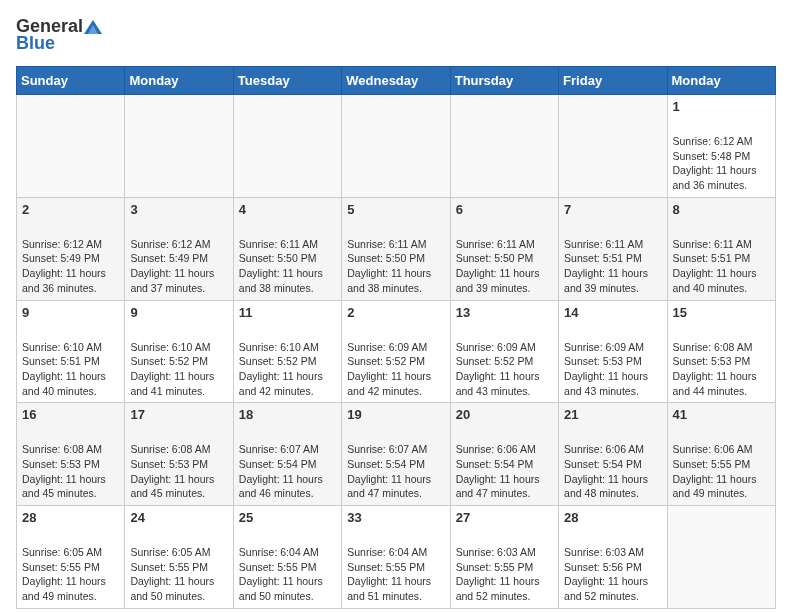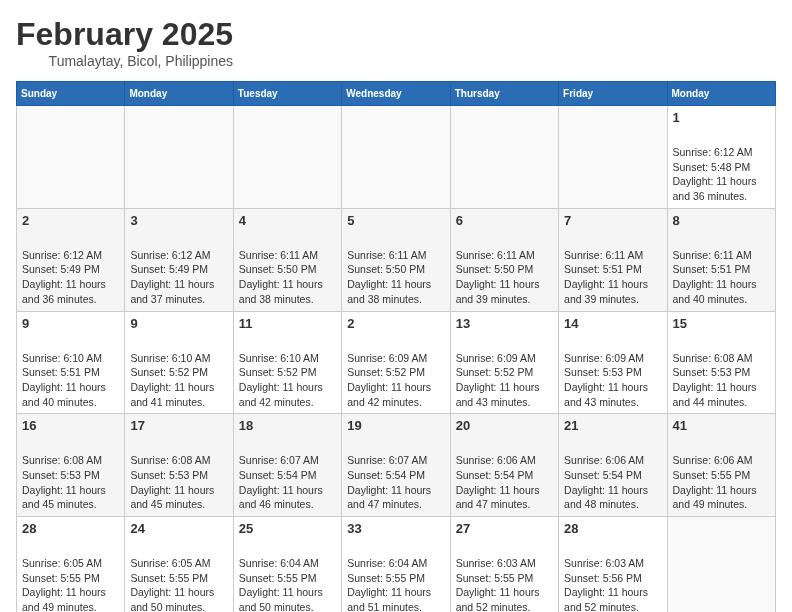--- a/index.html
+++ b/index.html
@@ -34,21 +34,21 @@
       color: #555;
     }
     .calendar {
       width: 100%;
       border-collapse: collapse;
       border: 1px solid #ccc;
     }
     .calendar th {
       background-color: #2a6db5;
       color: #fff;
-      font-size: 10px;
+      font-size: 13px;
       font-weight: bold;
       padding: 6px 4px;
       text-align: left;
       border: 1px solid #1a5da5;
     }
     .calendar td {
       vertical-align: top;
       border: 1px solid #ccc;
       padding: 4px 5px;
       width: 108px;
@@ -76,23 +76,29 @@
       background-color: #f5f5f5;
     }
     tr:nth-child(even) td.empty {
       background-color: #f0f0f0;
     }
   </style>
 </head>
 <body>
 
 <div class="header-area">
-  <div class="title-area">
-    <div class="month-title">February 2025</div>
-    <div class="subtitle">Tumalaytay, Bicol, Philippines</div>
+  <div class="logo">
+    <div style="display:flex; align-items:center;">
+      <span style="font-size:18px;font-weight:bold;color:#333;">General</span>
+      <svg width="18" height="14" viewBox="0 0 18 14" style="margin-left:1px;">
+        <polygon points="0,14 9,0 18,14" fill="#2a6db5"></polygon>
+        <polygon points="4,14 9,5 14,14" fill="#5ba0e0"></polygon>
+      </svg>
+    </div>
+    <span style="font-size:18px;font-weight:bold;color:#2a6db5;margin-top:-4px;">Blue</span>
   </div>
 </div>
 
 <table class="calendar">
   <thead>
     <tr>
     <th>Sunday</th>
         <th>Monday</th>
         <th>Tuesday</th>
         <th>Wednesday</th>

